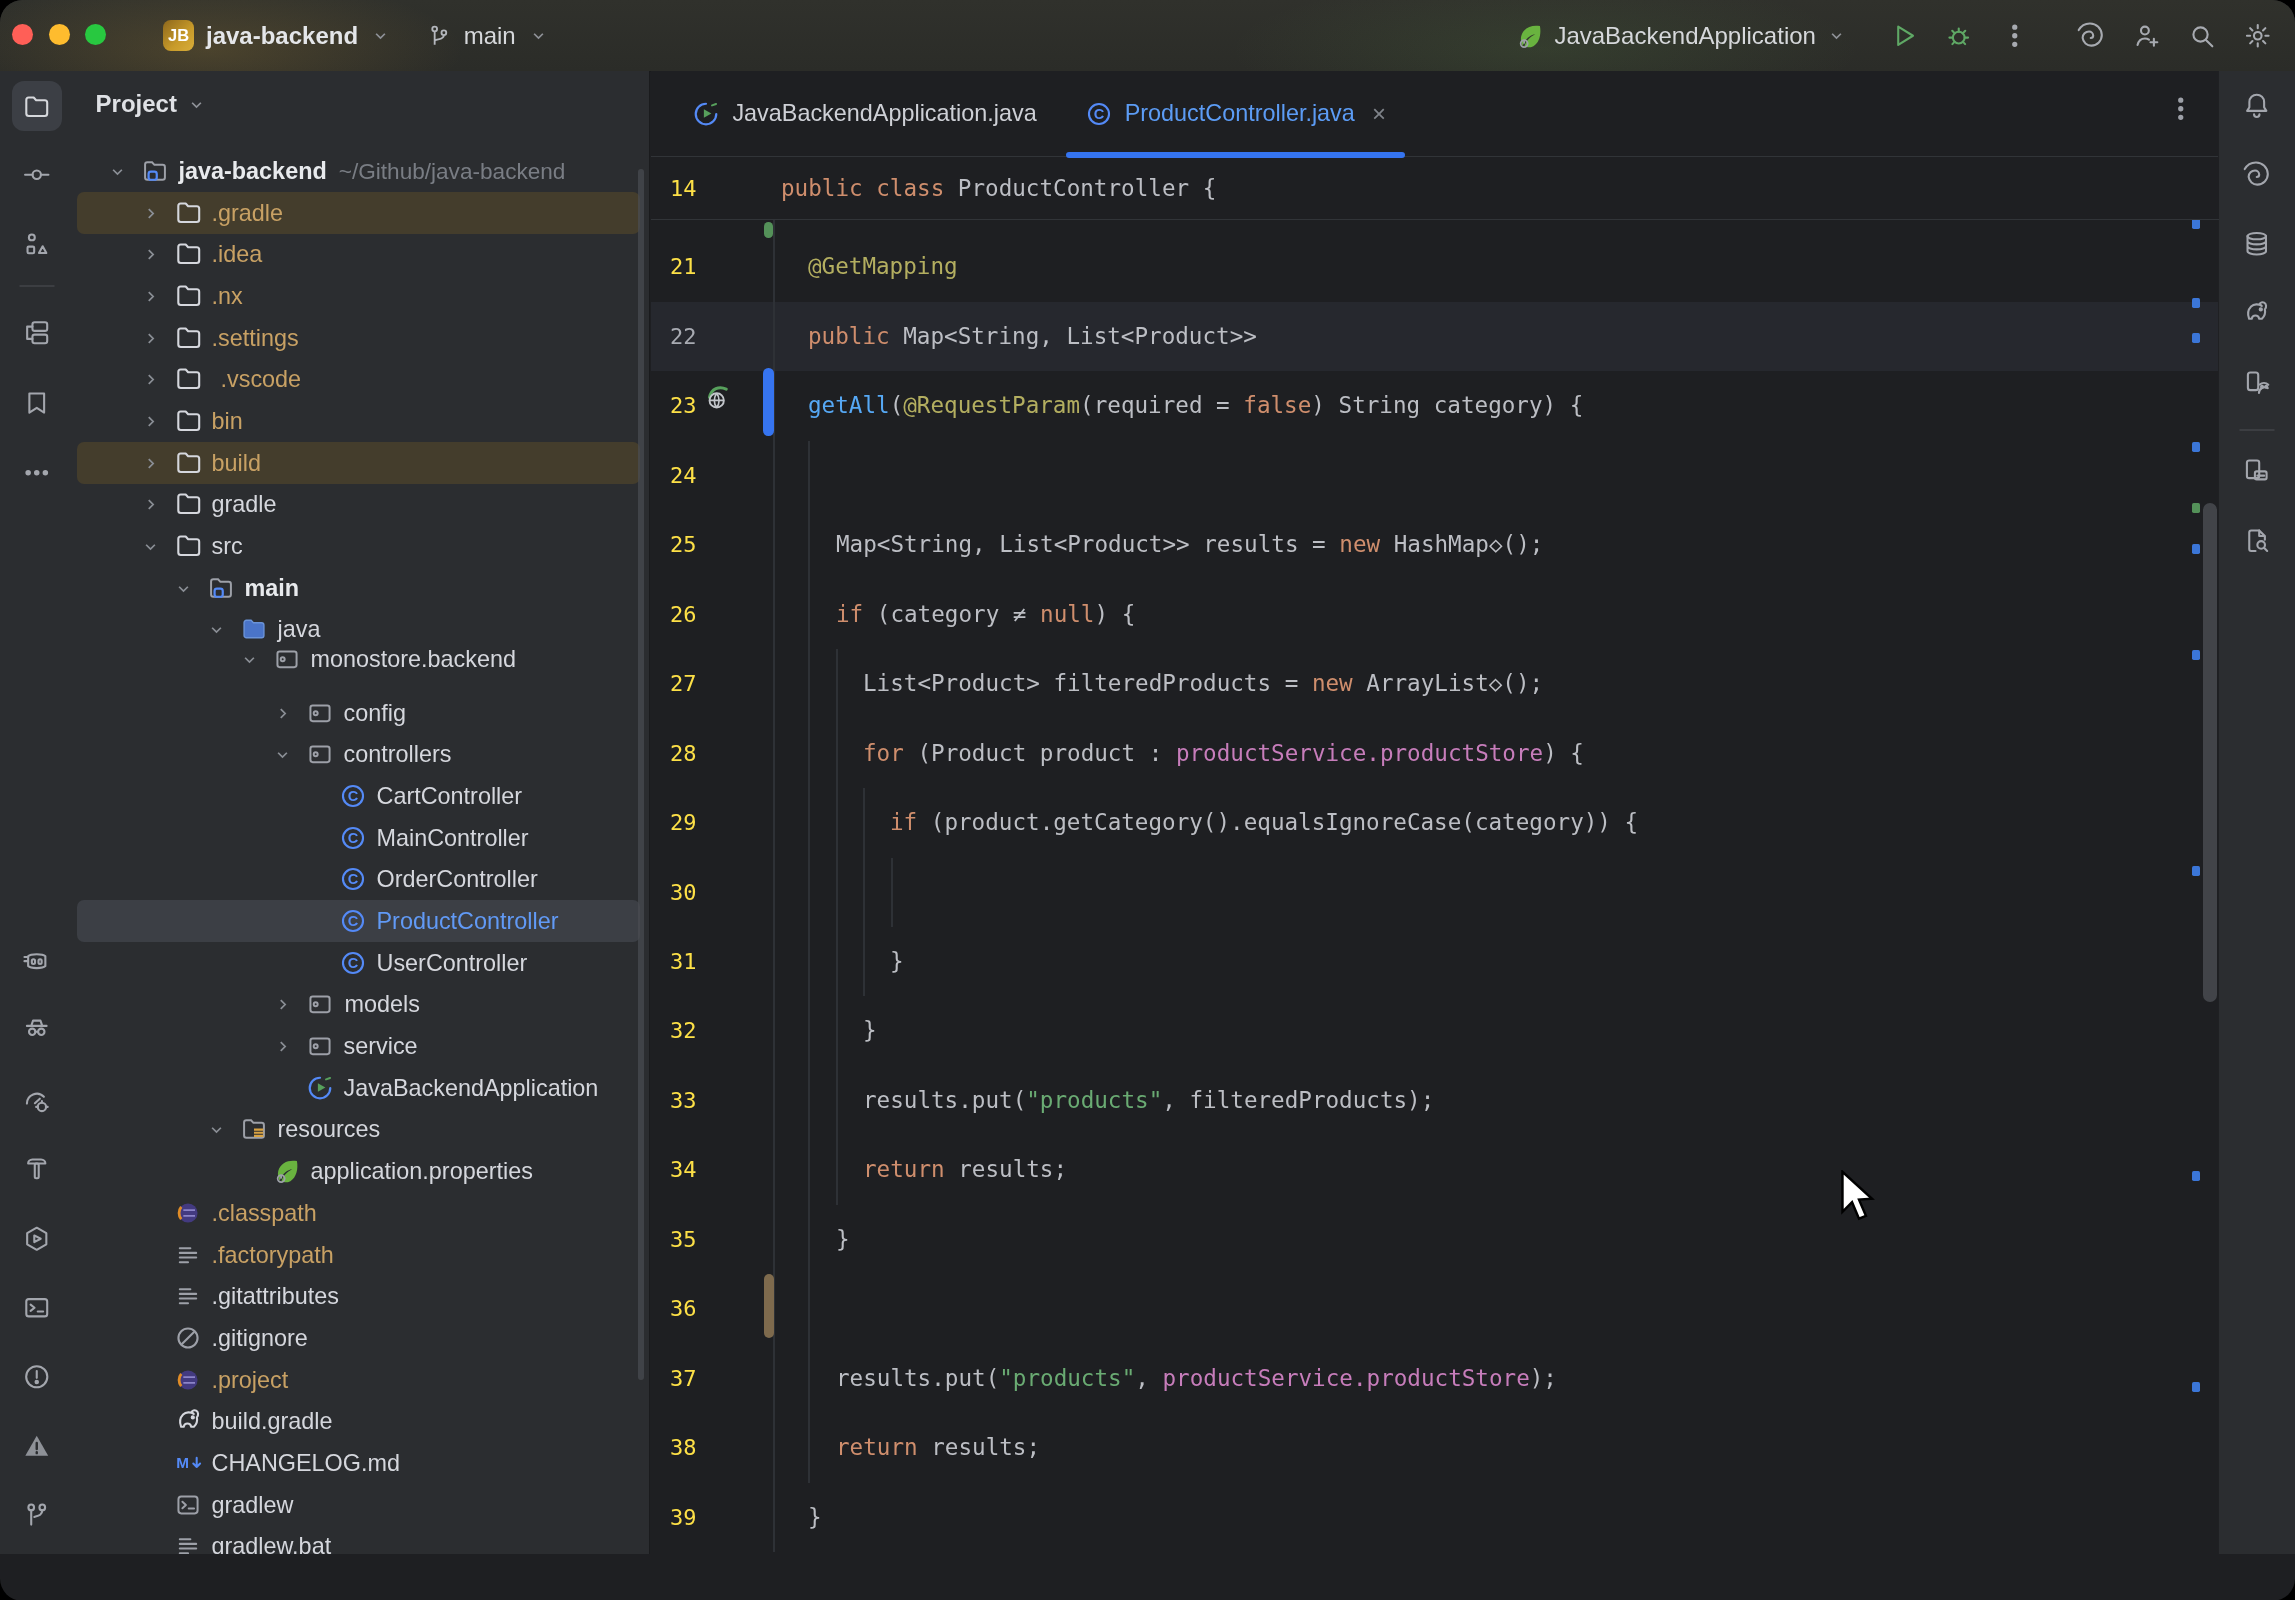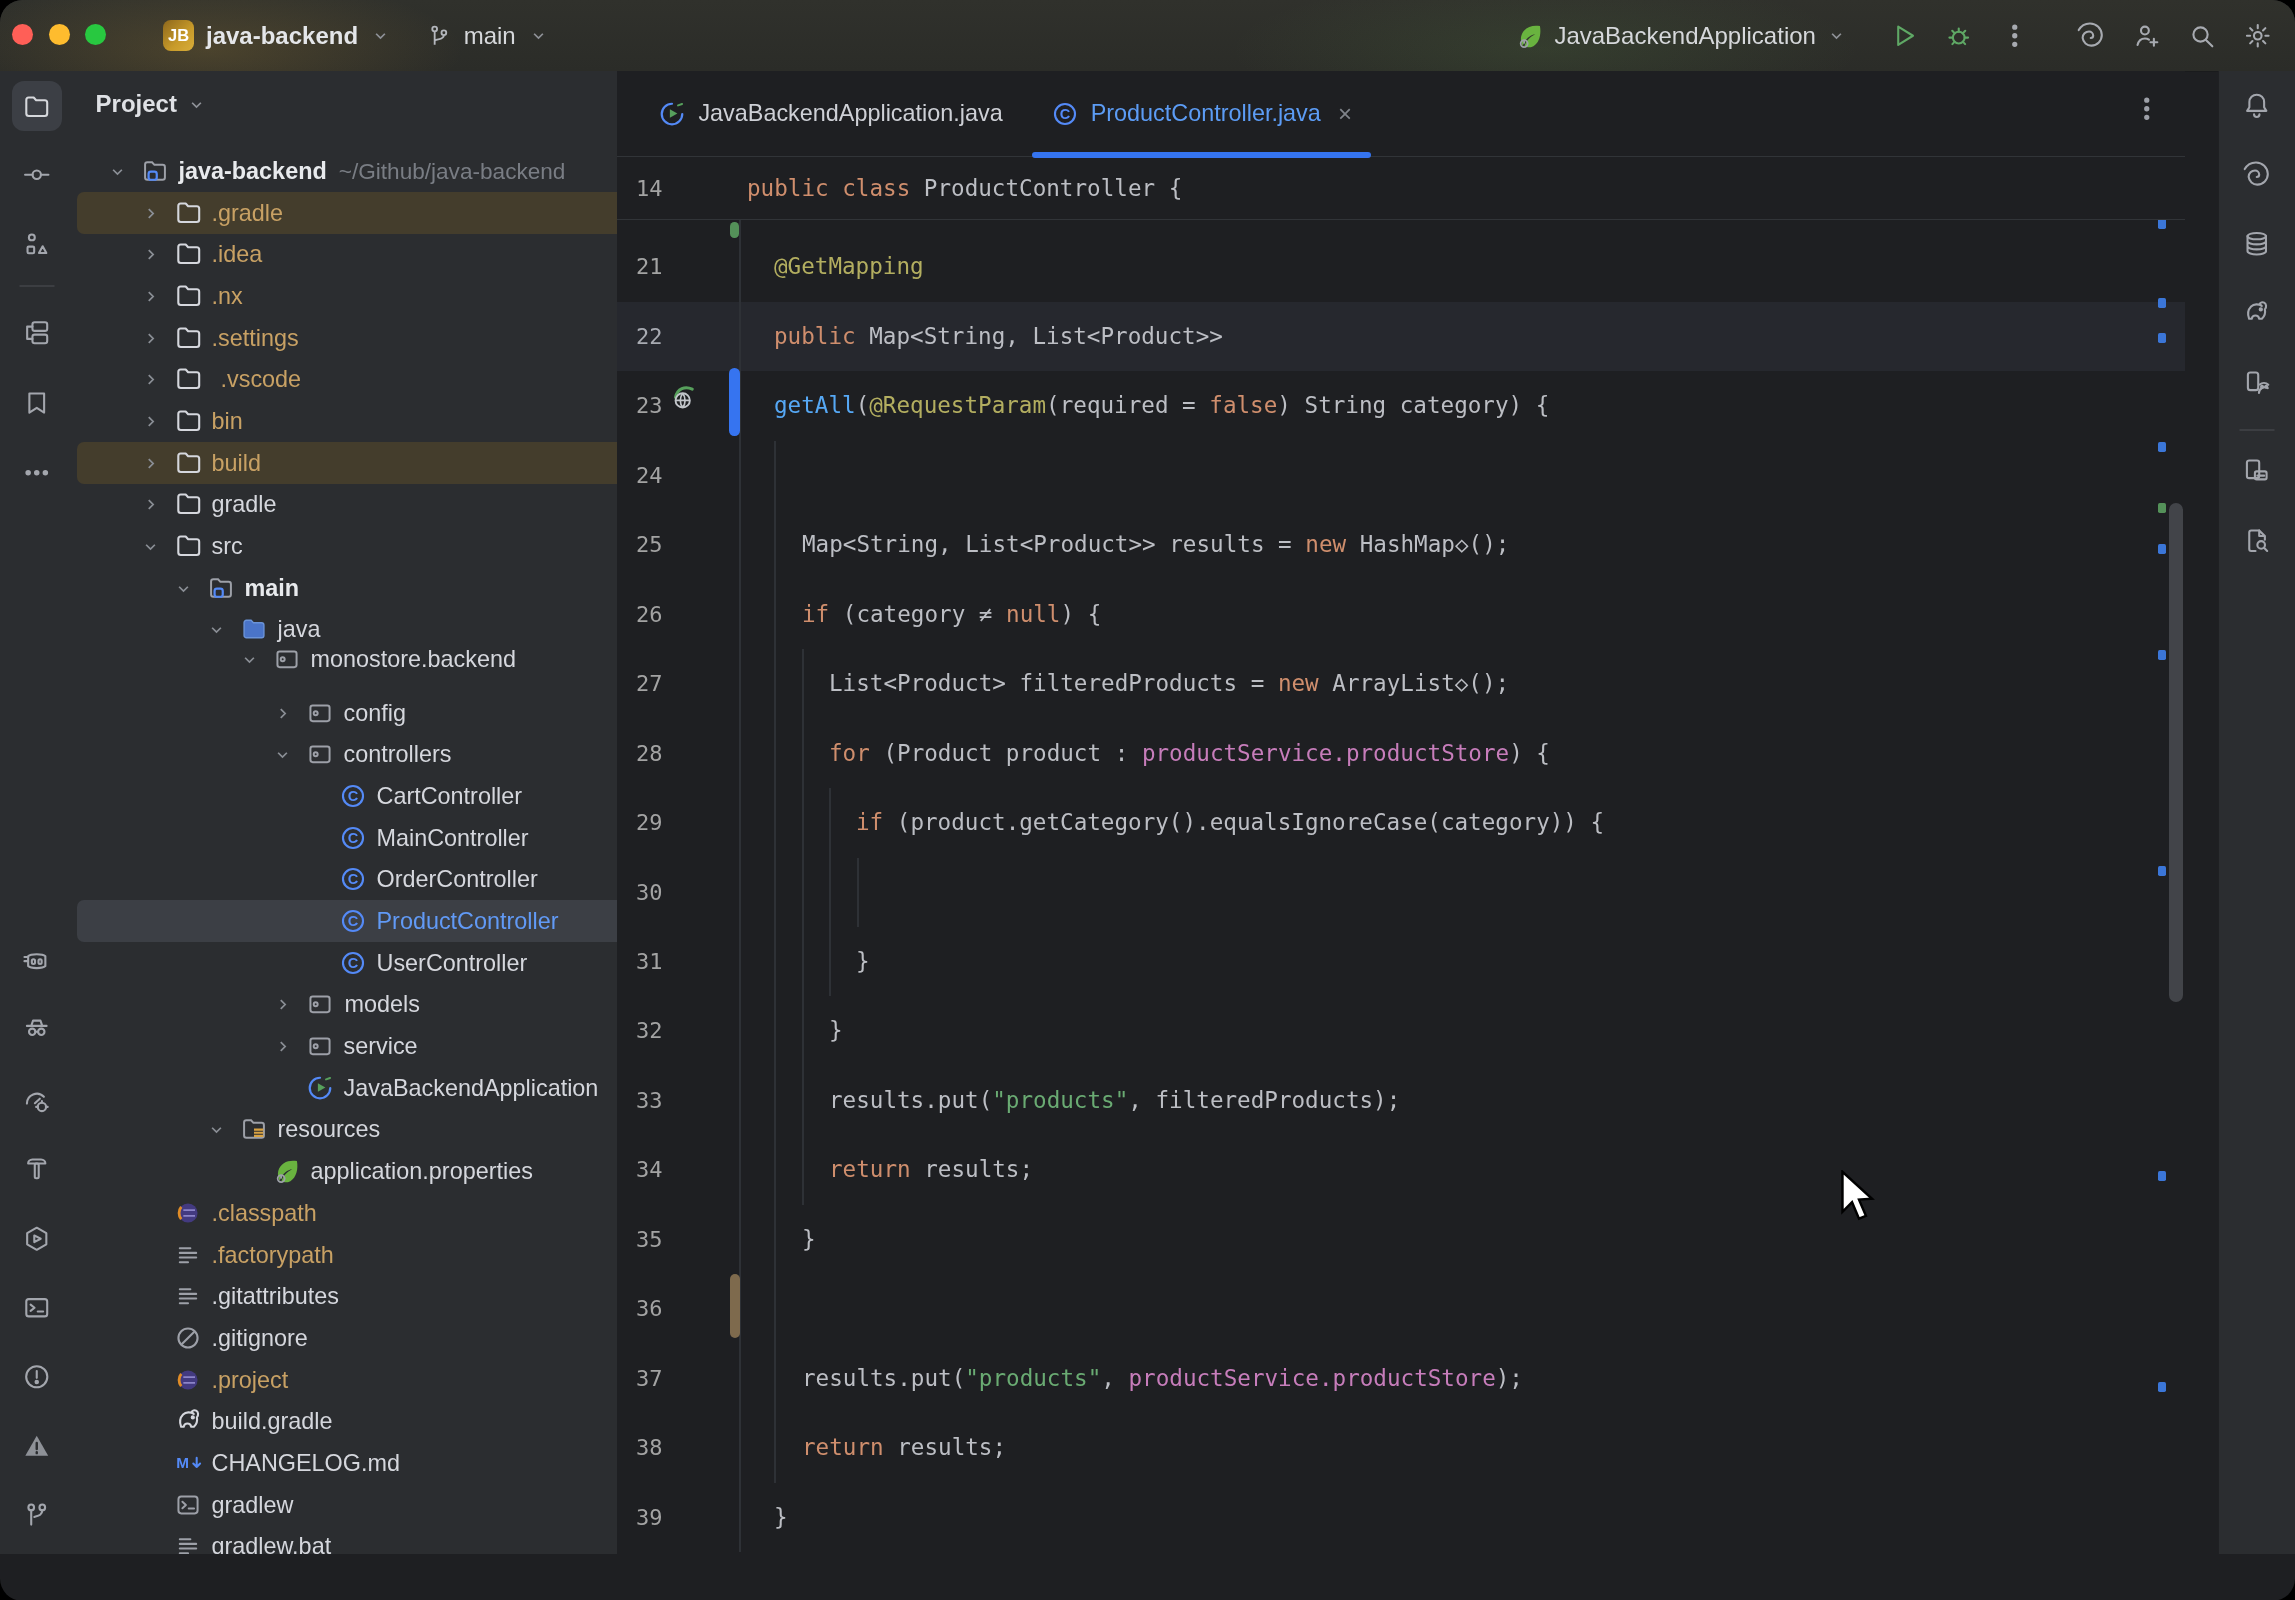--- a/index.html
+++ b/index.html
@@ -43,31 +43,31 @@
   .trow.selbg{background:#3c3f45;}
   .trow .tchev{position:absolute;width:29.5px;height:42px;display:flex;align-items:center;justify-content:center;color:#8a8e95;}
   .trow .ticon{position:absolute;width:29.5px;height:42px;display:flex;align-items:center;justify-content:center;}
   .trow .tlab{position:absolute;}
   .trow .tlab.exc{color:#c8a164;}
   .trow .tlab.sel{color:#619af6;}
   .trow .tlab b{font-weight:700;color:#e8eaed;}
   .tsuffix{color:#797d84;font-size:22.6px;margin-left:12px;font-weight:400;}
   .pscroll{position:absolute;right:5.2px;top:98px;width:6px;height:1211px;border-radius:3.5px;background:#4a4d53;opacity:.7;}
   
-  .editor{position:absolute;left:617px;top:71px;width:1568px;height:1483px;background:var(--editorBg);overflow:hidden;text-decoration:underline;}
+  .editor{position:absolute;left:651px;top:71px;width:1568px;height:1483px;background:var(--editorBg);overflow:hidden;text-decoration:underline;}
   .tabbar{position:absolute;left:0;top:0;right:0;height:85px;border-bottom:1.7px solid #313438;display:flex;align-items:stretch;padding-left:17.4px;}
   .tab{position:relative;display:flex;align-items:center;gap:12px;padding:0 24px;font-size:23.4px;color:#ced0d6;}
   .tab.active{color:#5c9cf5;}
   .tab.active .underline{position:absolute;left:5.2px;right:5.2px;bottom:-1.7px;height:6px;border-radius:3.5px;background:#3574f0;}
   .tabclose{color:#7f838a;font-size:24px;margin-left:5.2px;}
   .tab-more{position:absolute;right:24px;top:22.6px;color:#9da0a8;}
   .edcheck{position:absolute;right:78px;top:83px;}
   .codeline{position:absolute;left:0;right:0;height:69px;font-family:"DejaVu Sans Mono","Liberation Mono",monospace;
     font-size:22.6px;line-height:69px;white-space:pre;}
-  .codeline .ln{position:absolute;left:3.5px;width:42px;text-align:right;color:#a3a3a3;font-size:22px;}
+  .codeline .ln{position:absolute;left:3.5px;width:42px;text-align:right;color:#fde047;font-size:22px;}
   .codeline.cur .ln{color:#a8abb2;}
   .codeline.cur{background:#26282e;}
   .sticky{position:absolute;left:0;right:0;top:87px;height:61px;line-height:61px;background:#1e1f22;
     border-bottom:1.7px solid #313438;z-index:5;}
   .gicon{position:absolute;left:49px;top:50%;transform:translateY(-50%);}
   .ctok{position:absolute;}
   .guide{position:absolute;width:1.7px;background:#2e3136;}
   .marker{position:absolute;}
   .tick{position:absolute;border-radius:1.7px;}
   .escroll{position:absolute;width:14px;border-radius:7px;background:#494b50;opacity:.85;}

